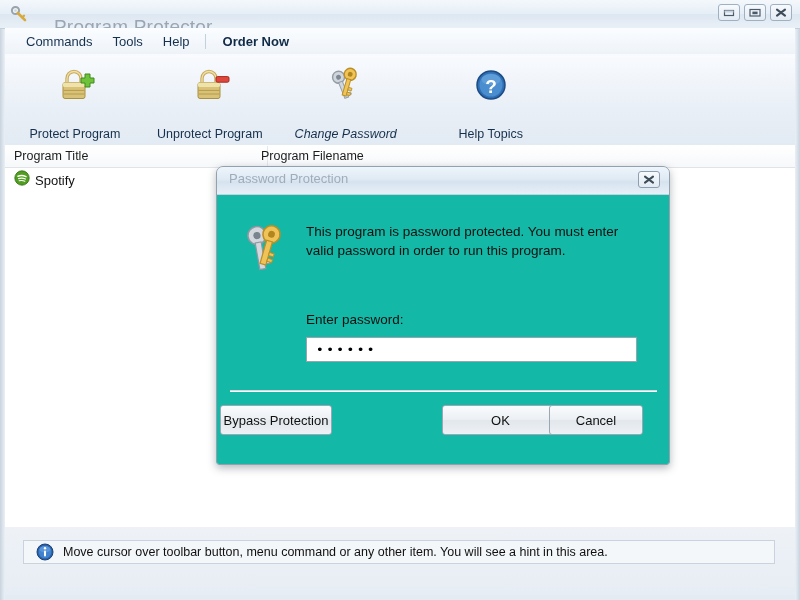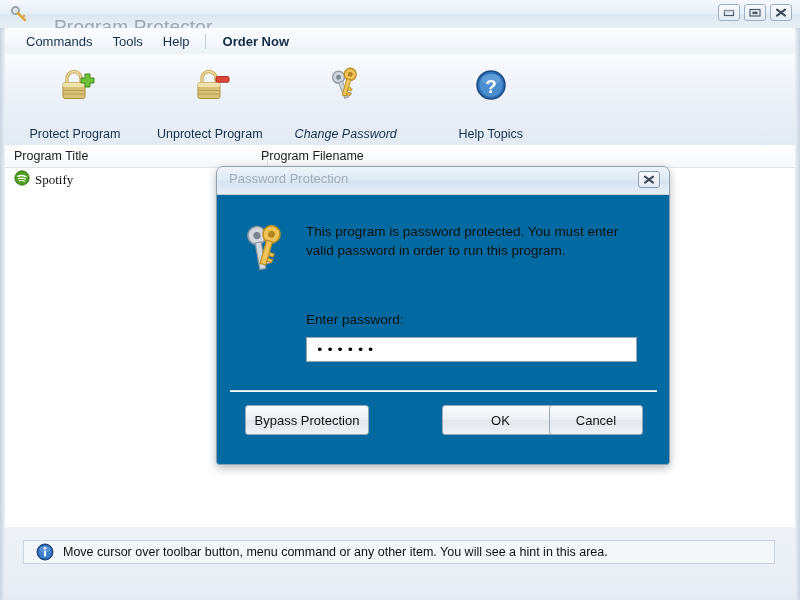--- a/index.html
+++ b/index.html
@@ -90,21 +90,21 @@
     position:absolute;top:3px;font-size:12.5px;color:#1c1c1c;
   }
   #col-title{left:9px;}
   #col-filename{left:256px;}
   .col-divider{position:absolute;top:0;width:1px;height:21px;background:#e3e8ed;}
 
   .list-row{
     position:absolute;left:0;top:22px;width:100%;height:24px;
     display:flex;align-items:center;
   }
-  .list-row .cell-title{display:flex;align-items:center;padding-left:9px;font-family:Liberation Serif, serif;}
+  .list-row .cell-title{display:flex;align-items:center;padding-left:9px;}
   .list-row .row-label{font-size:13px;color:#111;margin-left:5px;}
 
   
   #hintbar{
     position:absolute;left:5px;top:527px;width:790px;height:68px;
     background:linear-gradient(180deg,#eef2f7 0%,#e7edf4 100%);
   }
   #hint-panel{
     position:absolute;left:18px;top:13px;width:752px;height:24px;
     box-sizing:border-box;
@@ -136,21 +136,21 @@
   }
   #dlg-titlebar .dlg-title{
     position:absolute;left:12px;top:4px;font-size:13px;color:#9fadbb;
   }
   #dlg-close{
     position:absolute;right:9px;top:4px;width:22px;height:17px;box-sizing:border-box;
     border:1px solid #8e9eb0;border-radius:3px;
     background:linear-gradient(180deg,#f7fafd 0%,#e2eaf3 100%);
     display:flex;align-items:center;justify-content:center;
   }
-  #dlg-body{position:relative;height:272px;background:#0369a1;}
+  #dlg-body{position:relative;height:272px;background:#14b8a6;}
 
   #dlg-keys{position:absolute;left:22px;top:26px;}
   #dlg-message{
     position:absolute;left:89px;top:27px;width:340px;
     font-size:13.5px;color:#101010;line-height:19px;
   }
   #dlg-pw-label{
     position:absolute;left:89px;top:117px;font-size:13.5px;color:#101010;
   }
   #dlg-pw-input{
@@ -167,21 +167,21 @@
     position:absolute;left:13px;top:195px;width:427px;height:1px;
     background:#d4dae1;border-bottom:1px solid #fbfcfd;
   }
   .dlg-btn{
     position:absolute;height:30px;box-sizing:border-box;
     border:1px solid #9aa7b4;border-radius:3px;
     background:linear-gradient(180deg,#fafcfe 0%,#eceff3 48%,#e2e7ec 52%,#eef1f5 100%);
     display:flex;align-items:center;justify-content:center;
     font-size:13px;color:#101010;
   }
-  #btn-bypass{left:28px;top:210px;width:124px;}
+  #btn-bypass{left:3px;top:210px;width:112px;}
   #btn-ok{left:225px;top:210px;width:117px;}
   #btn-cancel{left:332px;top:210px;width:94px;}
   #dlg-notice{
     position:absolute;left:16px;top:252px;width:410px;height:25px;
     box-sizing:border-box;
     background:#fbfbe3;border:1px solid #3a3a30;
     display:flex;align-items:center;
   }
   #dlg-notice .notice-text{font-size:12.5px;color:#101010;margin-left:10px;}
 </style>

